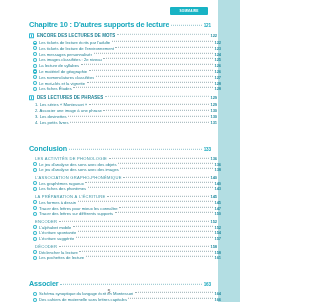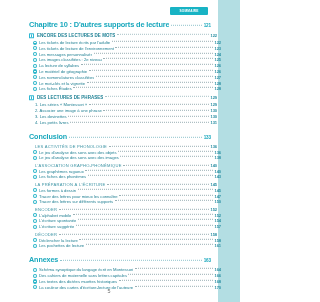--- a/index.html
+++ b/index.html
@@ -103,21 +103,21 @@
     letter-spacing: -0.15px;
   }
   .chapter .pg {
     font-size: 4.6px;
     color: #19a8bd;
   }
   .chapter .dots { border-bottom-color: #8fc4cd; }
 
   
   .major {
-    margin-top: 7px;
+    margin-top: 19px;
     margin-bottom: 3px;
   }
   .major .label {
     font-size: 7.2px;
     font-weight: bold;
     color: #19a8bd;
     letter-spacing: -0.1px;
   }
   .major .pg {
     font-size: 4.6px;
@@ -470,21 +470,21 @@
       <span class="pg">158</span>
     </div>
     <div class="row entry">
       <span class="dot-icon"></span>
       <span class="label">Les pochettes de lecture</span>
       <span class="dots"></span>
       <span class="pg">161</span>
     </div>
 
     <div class="row major">
-      <span class="label">Annexes</span>
+      <span class="label">Associer</span>
       <span class="dots"></span>
       <span class="pg">163</span>
     </div>
 
     <div class="row entry">
       <span class="dot-icon"></span>
       <span class="label">Schéma synoptique du langage écrit en Montessori</span>
       <span class="dots"></span>
       <span class="pg">164</span>
     </div>

